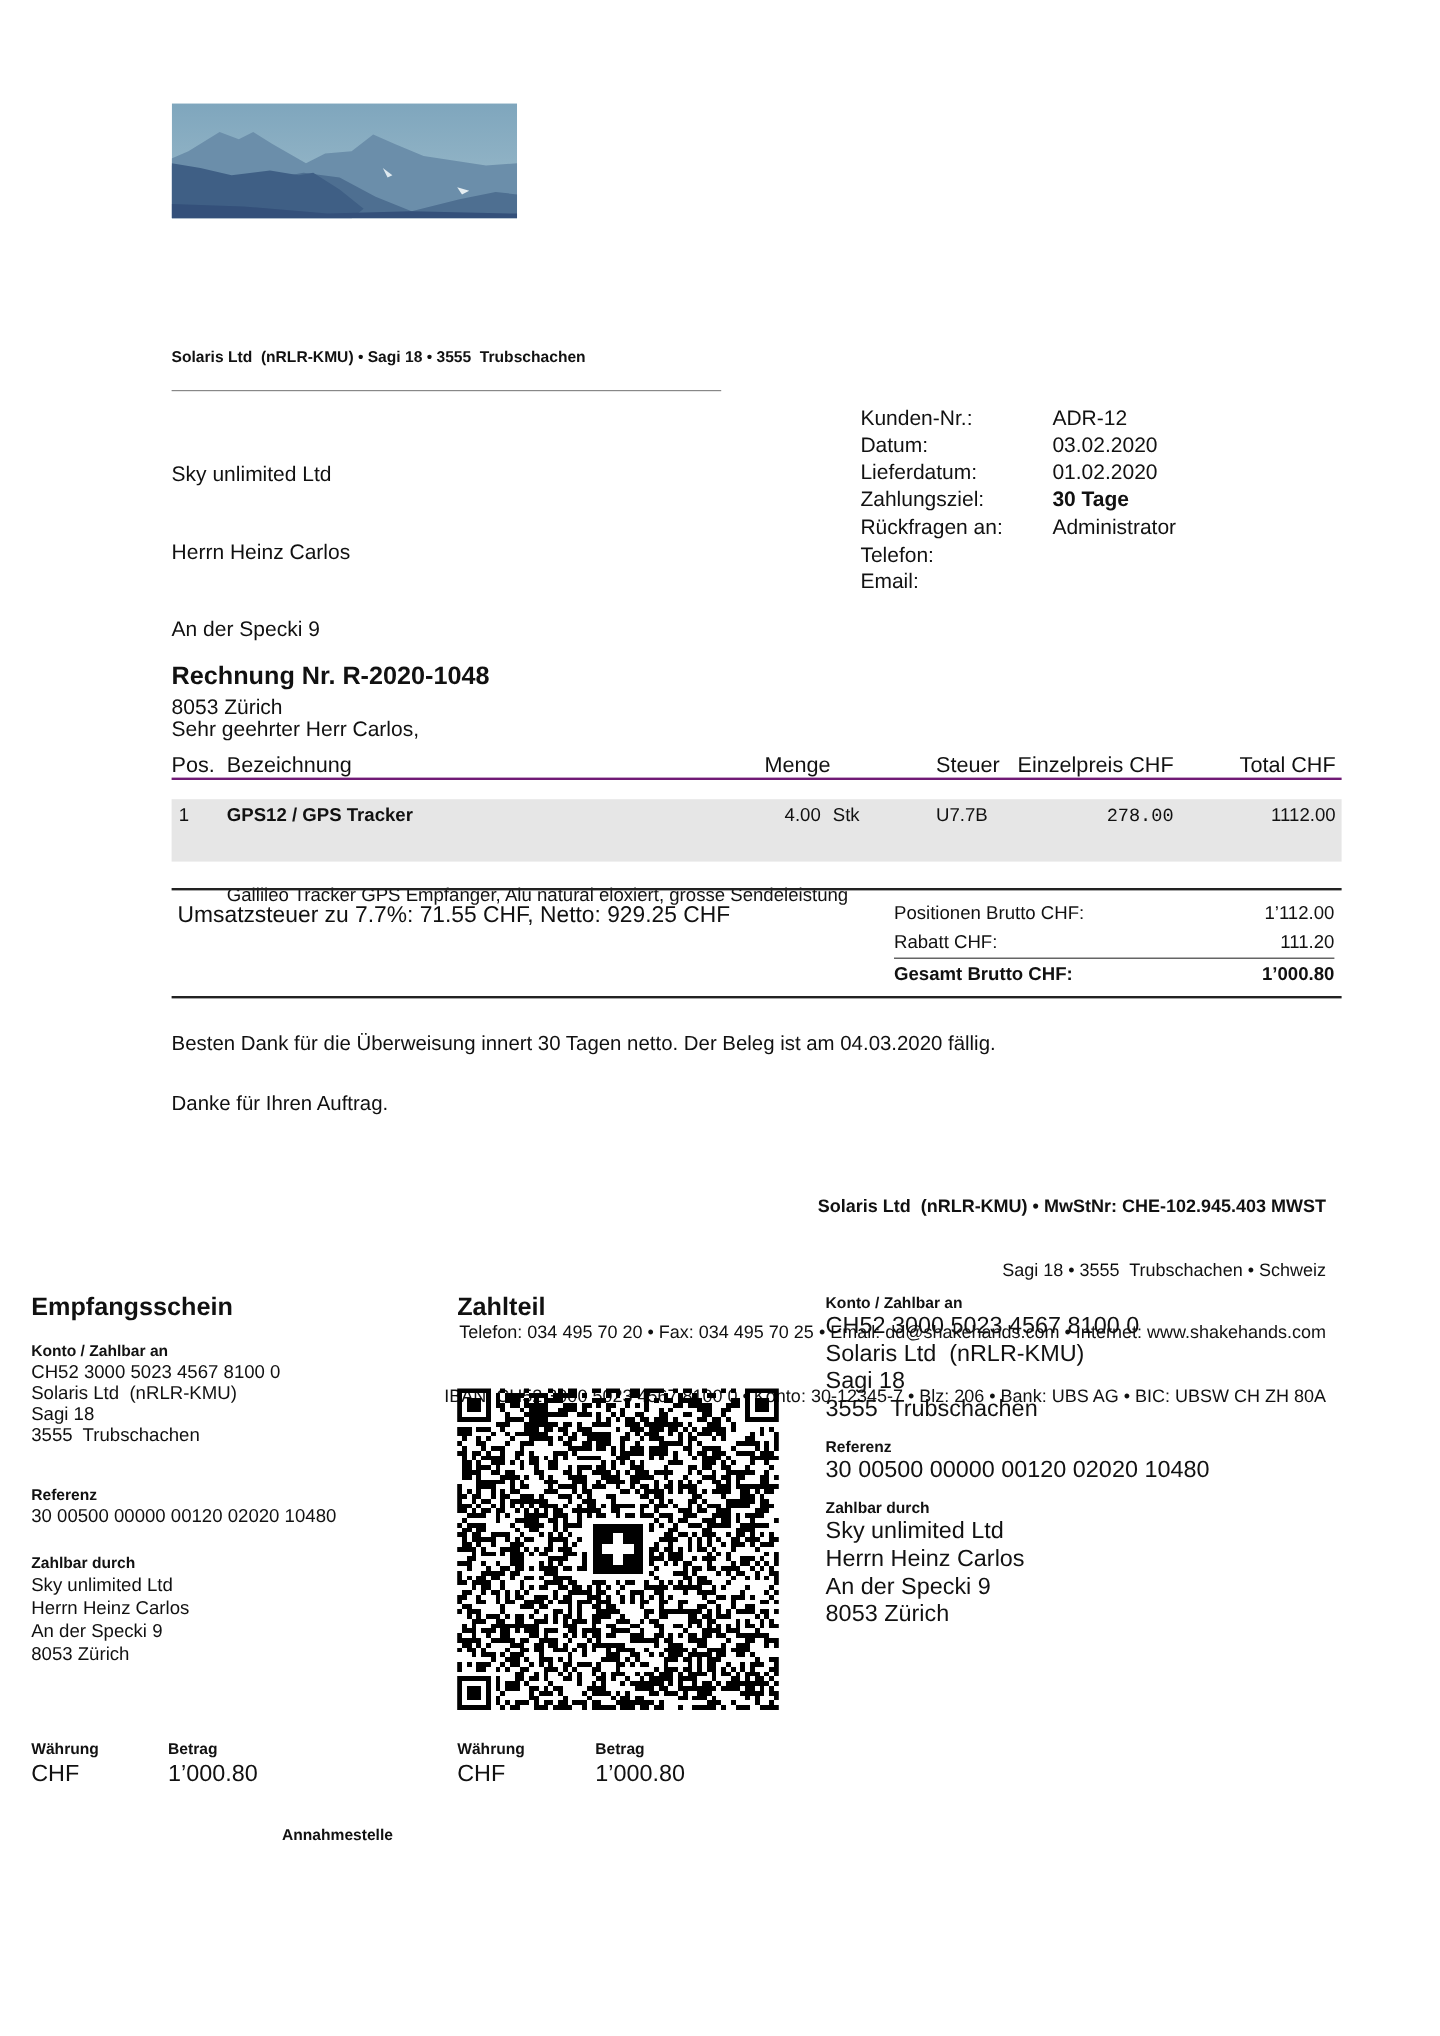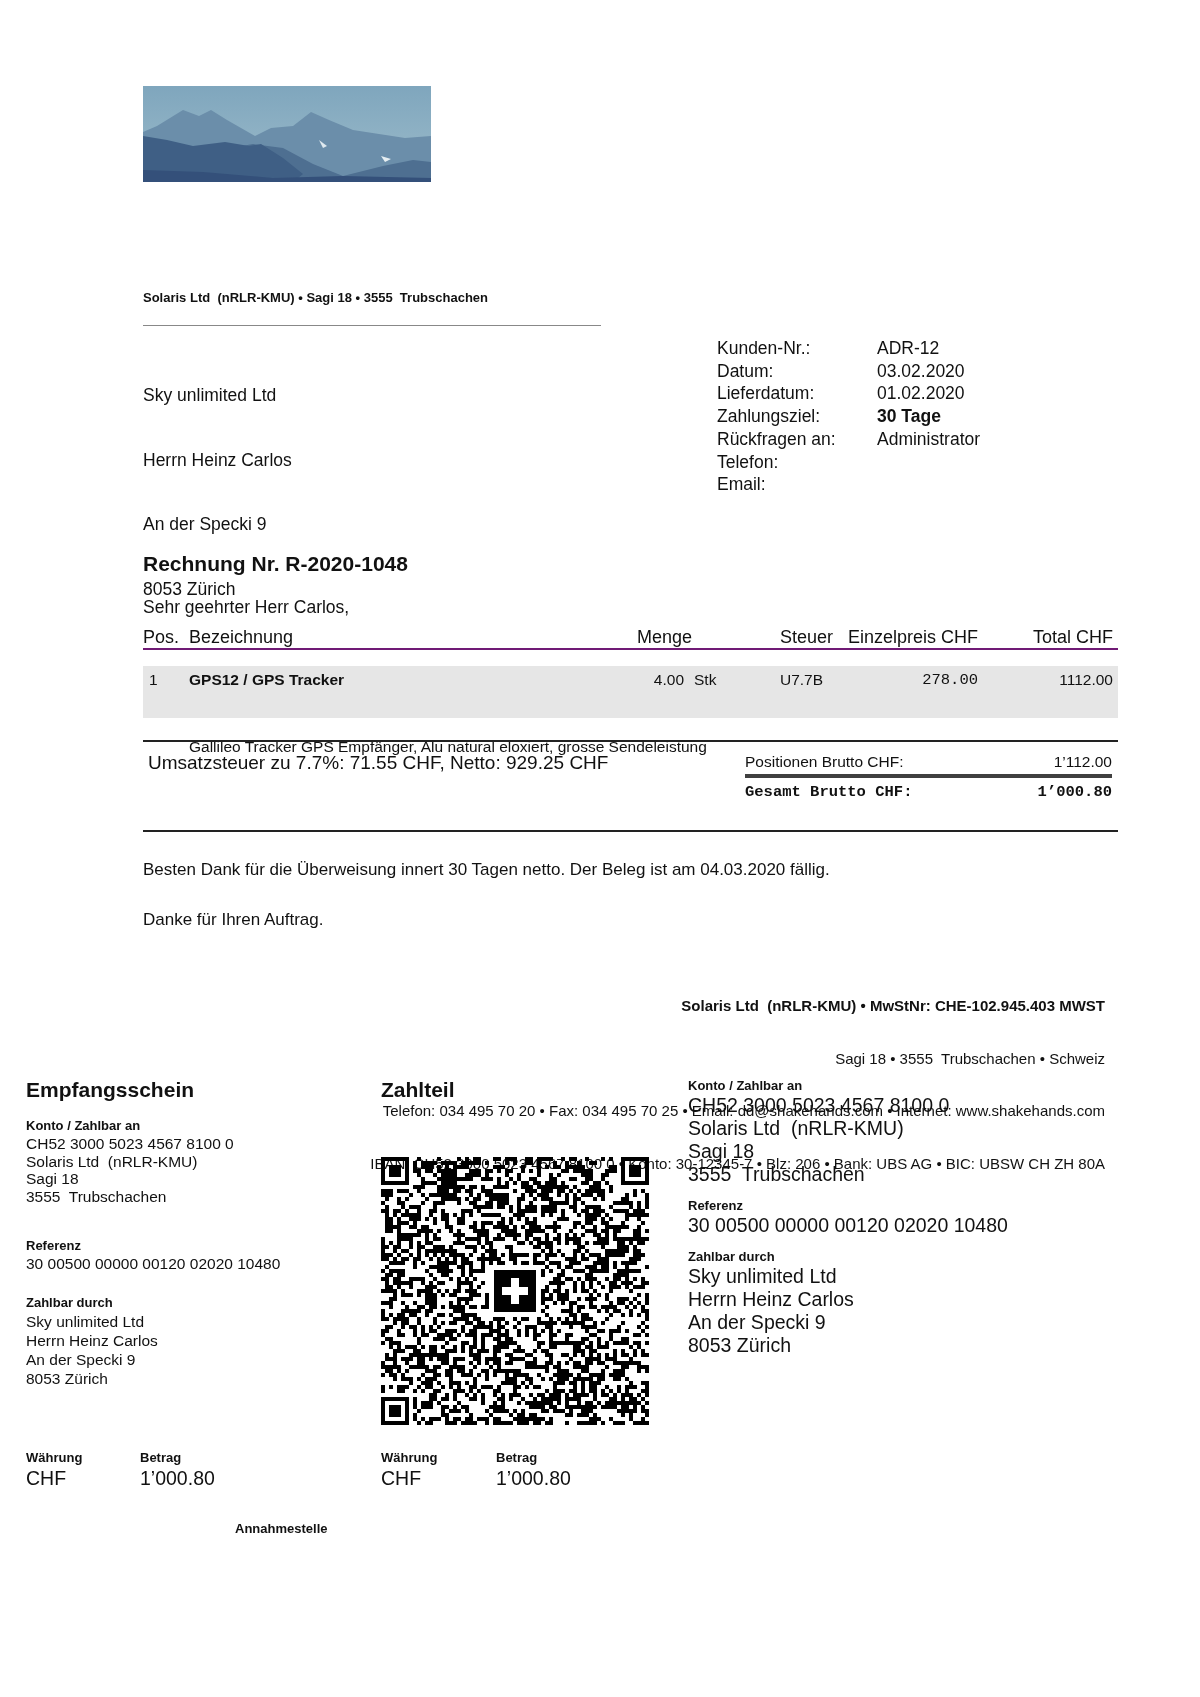--- a/index.html
+++ b/index.html
@@ -17,21 +17,21 @@
   .title { left:143px; top:552px; font-size:21px; font-weight:bold; }
   .salutation { left:143px; top:597px; font-size:17.5px; }
   .tbl-head { left:143px; top:626px; width:975px; height:22px; font-size:18px; border-bottom:2px solid #701a75; }
   .tbl-row { left:143px; top:666px; width:975px; height:52px; background:#e6e6e6; font-size:15.5px; }
   .c { position:absolute; white-space:pre; }
   .r { text-align:right; }
   .rule-thick { height:2px; background:#222; }
   .sum-left { left:148px; top:752px; font-size:19px; }
   .sum-box { left:745px; top:750px; width:367px; font-size:15.5px; }
   .sum-line { display:flex; justify-content:space-between; height:24px; line-height:24px; }
-  .sum-line.total { font-weight:bold; border-top:4px solid #404040; height:26px; line-height:28px;font-family:Liberation Mono, monospace; }
+  .sum-line.total { font-weight:bold; border-top:1px solid #404040; height:26px; line-height:28px; }
   .thanks { left:143px; font-size:17px; }
   .footer { right:95px; top:962px; font-size:15px; line-height:17.5px; text-align:right; white-space:pre; }
   .footer .b { font-weight:bold; }
   .pay-h { font-size:21px; font-weight:bold; }
   .lbl { font-size:13px; font-weight:bold; }
   .val-s { font-size:15.5px; line-height:17.5px; white-space:pre; }
   .val-l { font-size:19.5px; line-height:23px; white-space:pre; }
   .qr { left:381px; top:1157px; width:268px; height:268px; }
 </style>
 </head>
@@ -119,20 +119,24 @@
   <span class="c r" style="right:5px;top:5px;text-align:right;">1112.00</span>
 </div>
 
 <div class="abs rule-thick" style="left:143px;top:740px;width:975px;"></div>
 <div class="abs sum-left">Umsatzsteuer zu 7.7%: 71.55 CHF, Netto: 929.25 CHF</div>
 <div class="abs sum-box">
   <div class="sum-line">
     <span>Positionen Brutto CHF:</span>
     <span>1’112.00</span>
   </div>
+  <div class="sum-line">
+    <span>Rabatt CHF:</span>
+    <span>111.20</span>
+  </div>
   <div class="sum-line total">
     <span>Gesamt Brutto CHF:</span>
     <span>1’000.80</span>
   </div>
 </div>
 <div class="abs rule-thick" style="left:143px;top:830px;width:975px;"></div>
 
 <div class="abs thanks" style="top:860px;">Besten Dank für die Überweisung innert 30 Tagen netto. Der Beleg ist am 04.03.2020 fällig.</div>
 <div class="abs thanks" style="top:910px;">Danke für Ihren Auftrag.</div>
 

